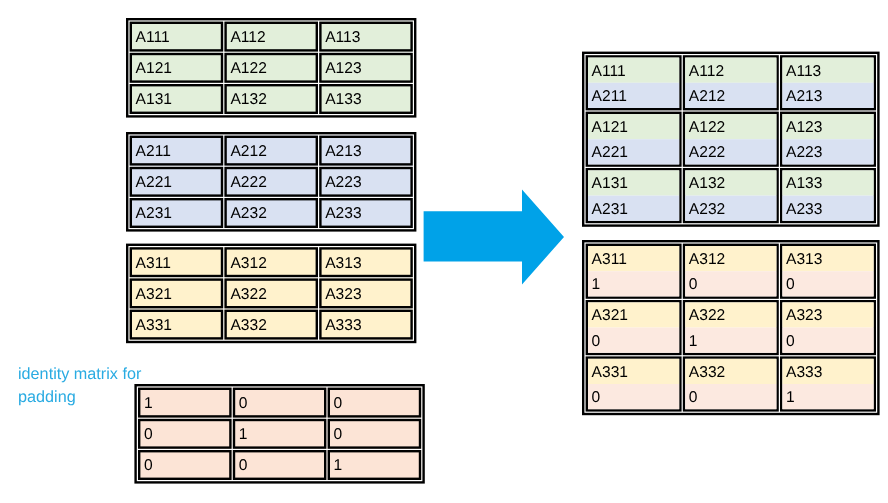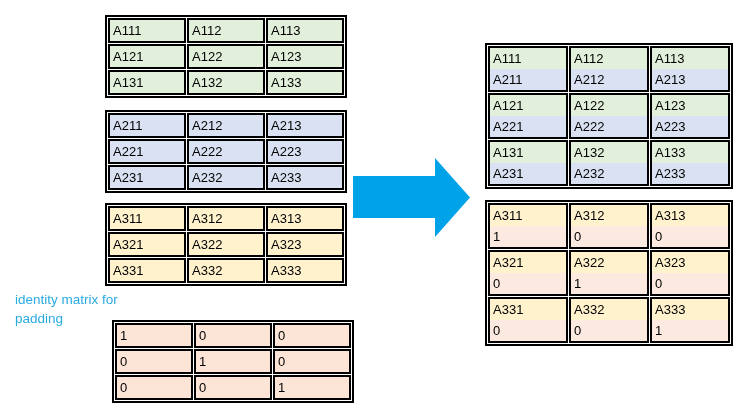--- a/index.html
+++ b/index.html
@@ -47,21 +47,21 @@
 
   #t1 { left:105px; top:15px; }
   #t2 { left:105px; top:110px; }
   #t3 { left:105px; top:203px; }
   #t4 { left:112px; top:320px; }
   #rt { left:485px; top:43px; }
   #rb { left:485px; top:200px; }
 
   .identity-label {
     position:absolute;
-    left:15px; top:291px; width:115px;
+    left:15px; top:303px; width:115px;
     font-size:13.5px; line-height:1.4;
     color:var(--label-blue);
   }
   .arrow { position:absolute; left:352px; top:150px; width:122px; height:95px; }
 </style>
 </head>
 <body style="--cell-green: #E2EFDA; --cell-blue: #D9E1F2; --cell-yellow: #FFF2CC; --cell-orange: #FCE4D6; --cell-orange-light: #FCE9E0; --arrow-blue: #00A2E8; --label-blue: #29ABE2; --border-black: #000000;">
 
 <div class="stage">
 

